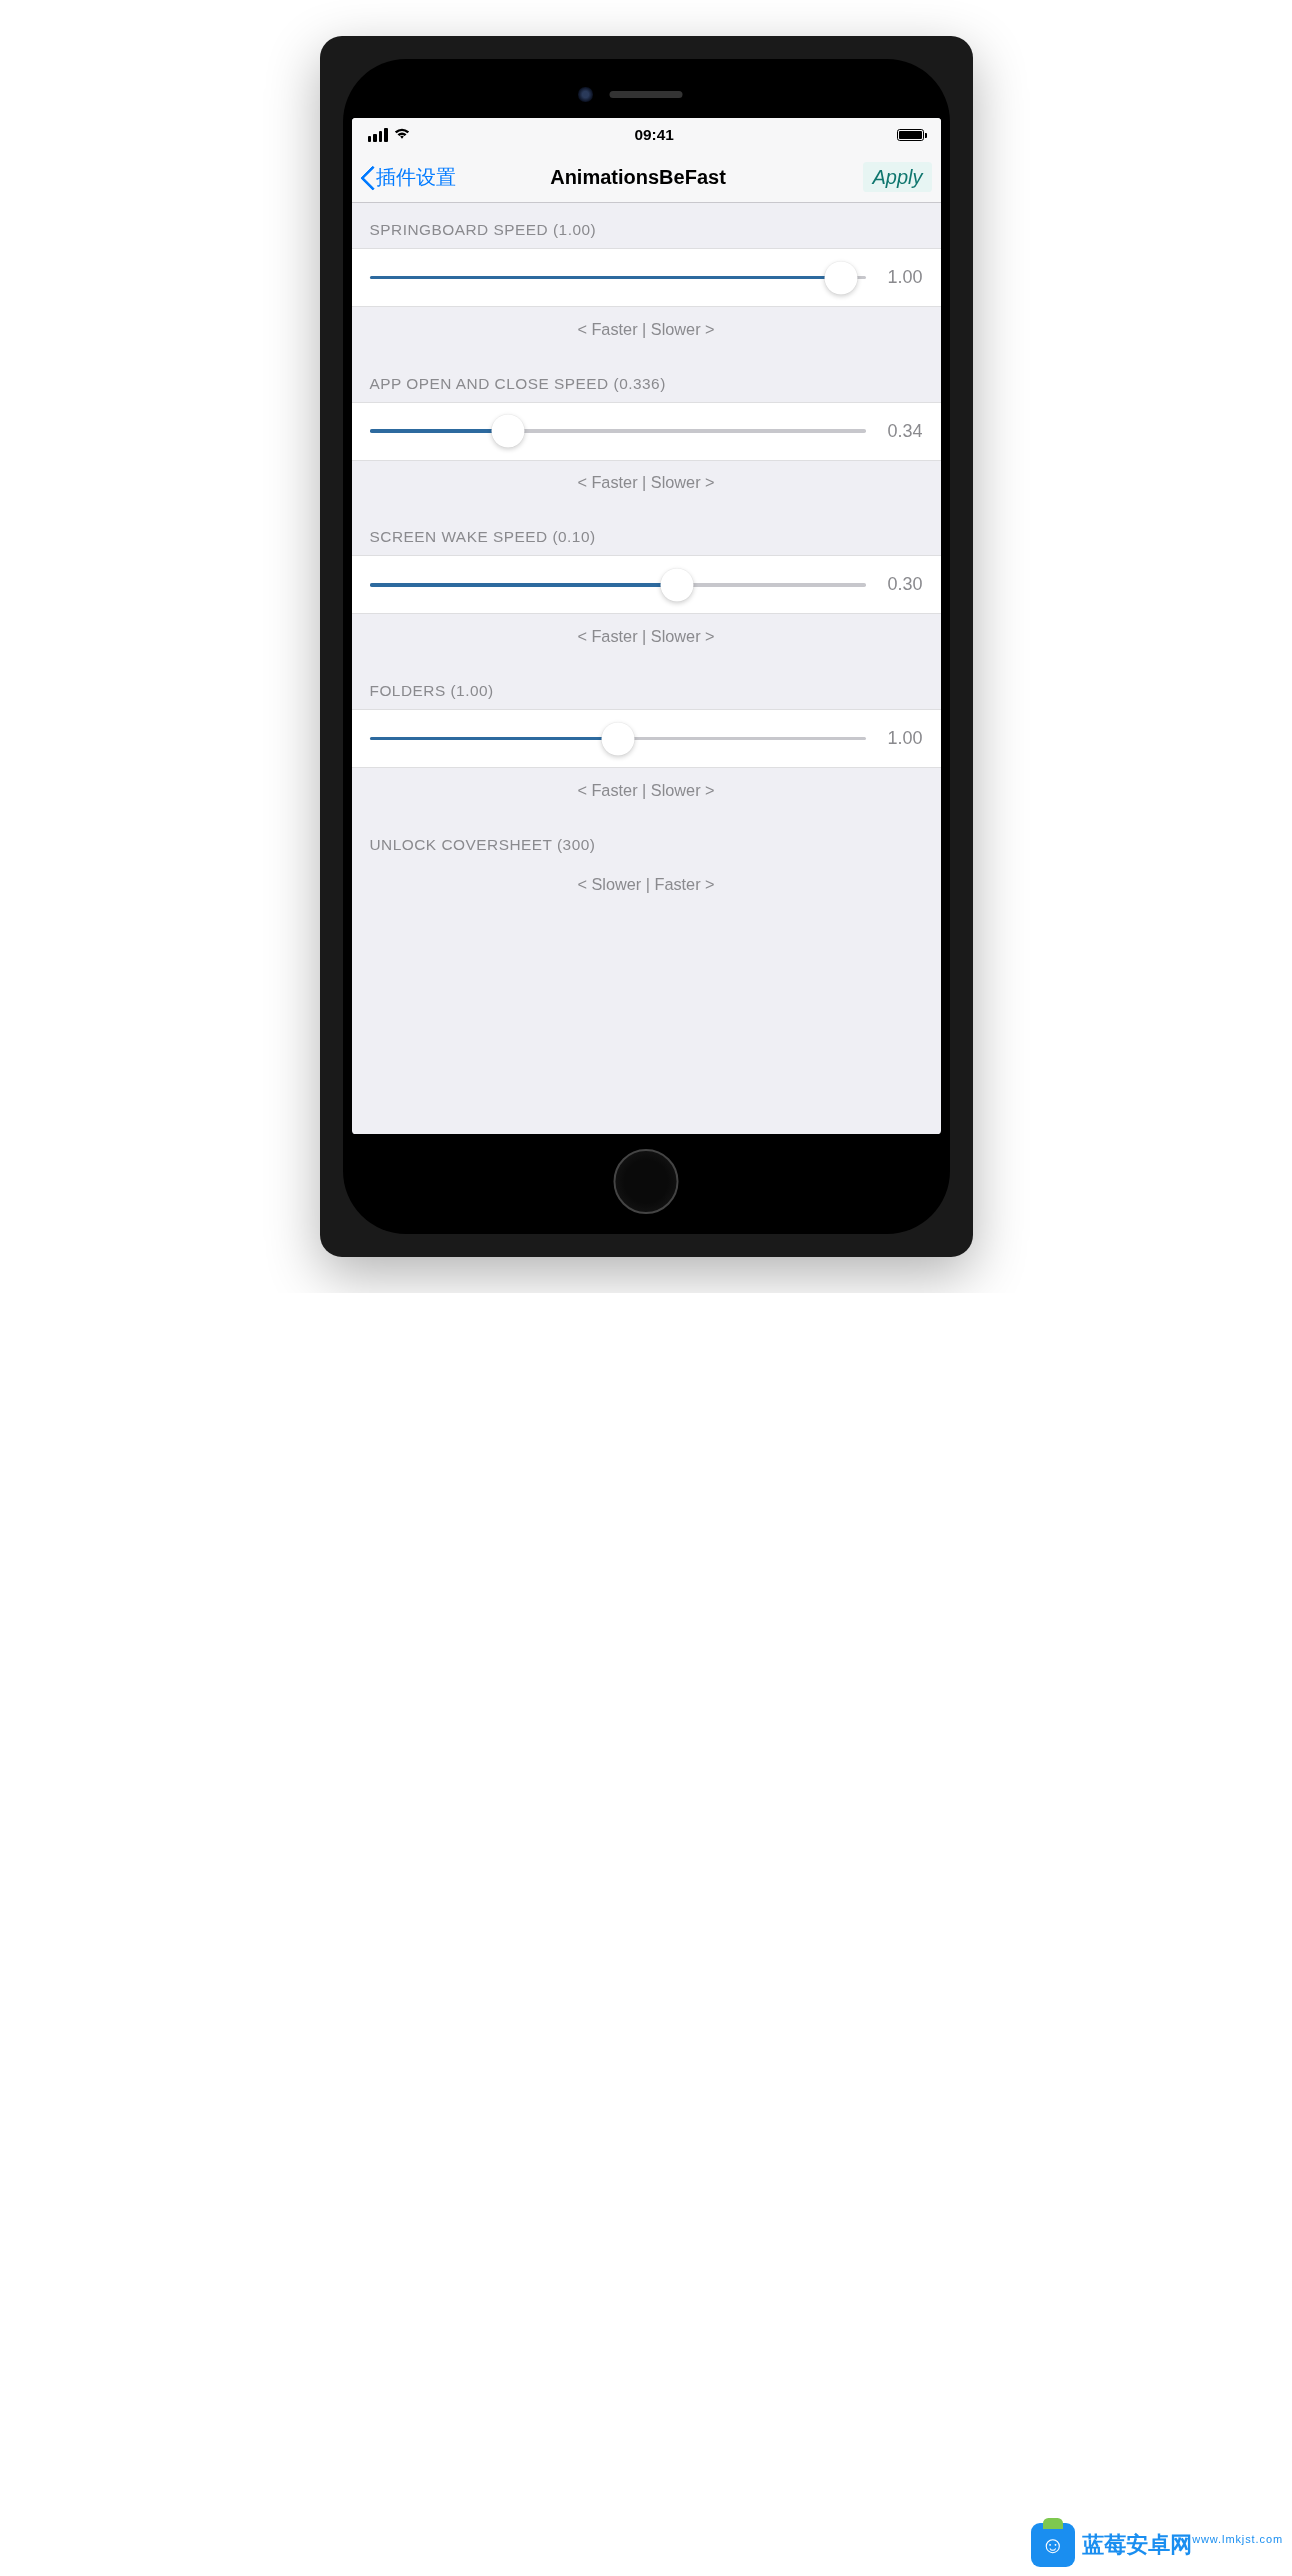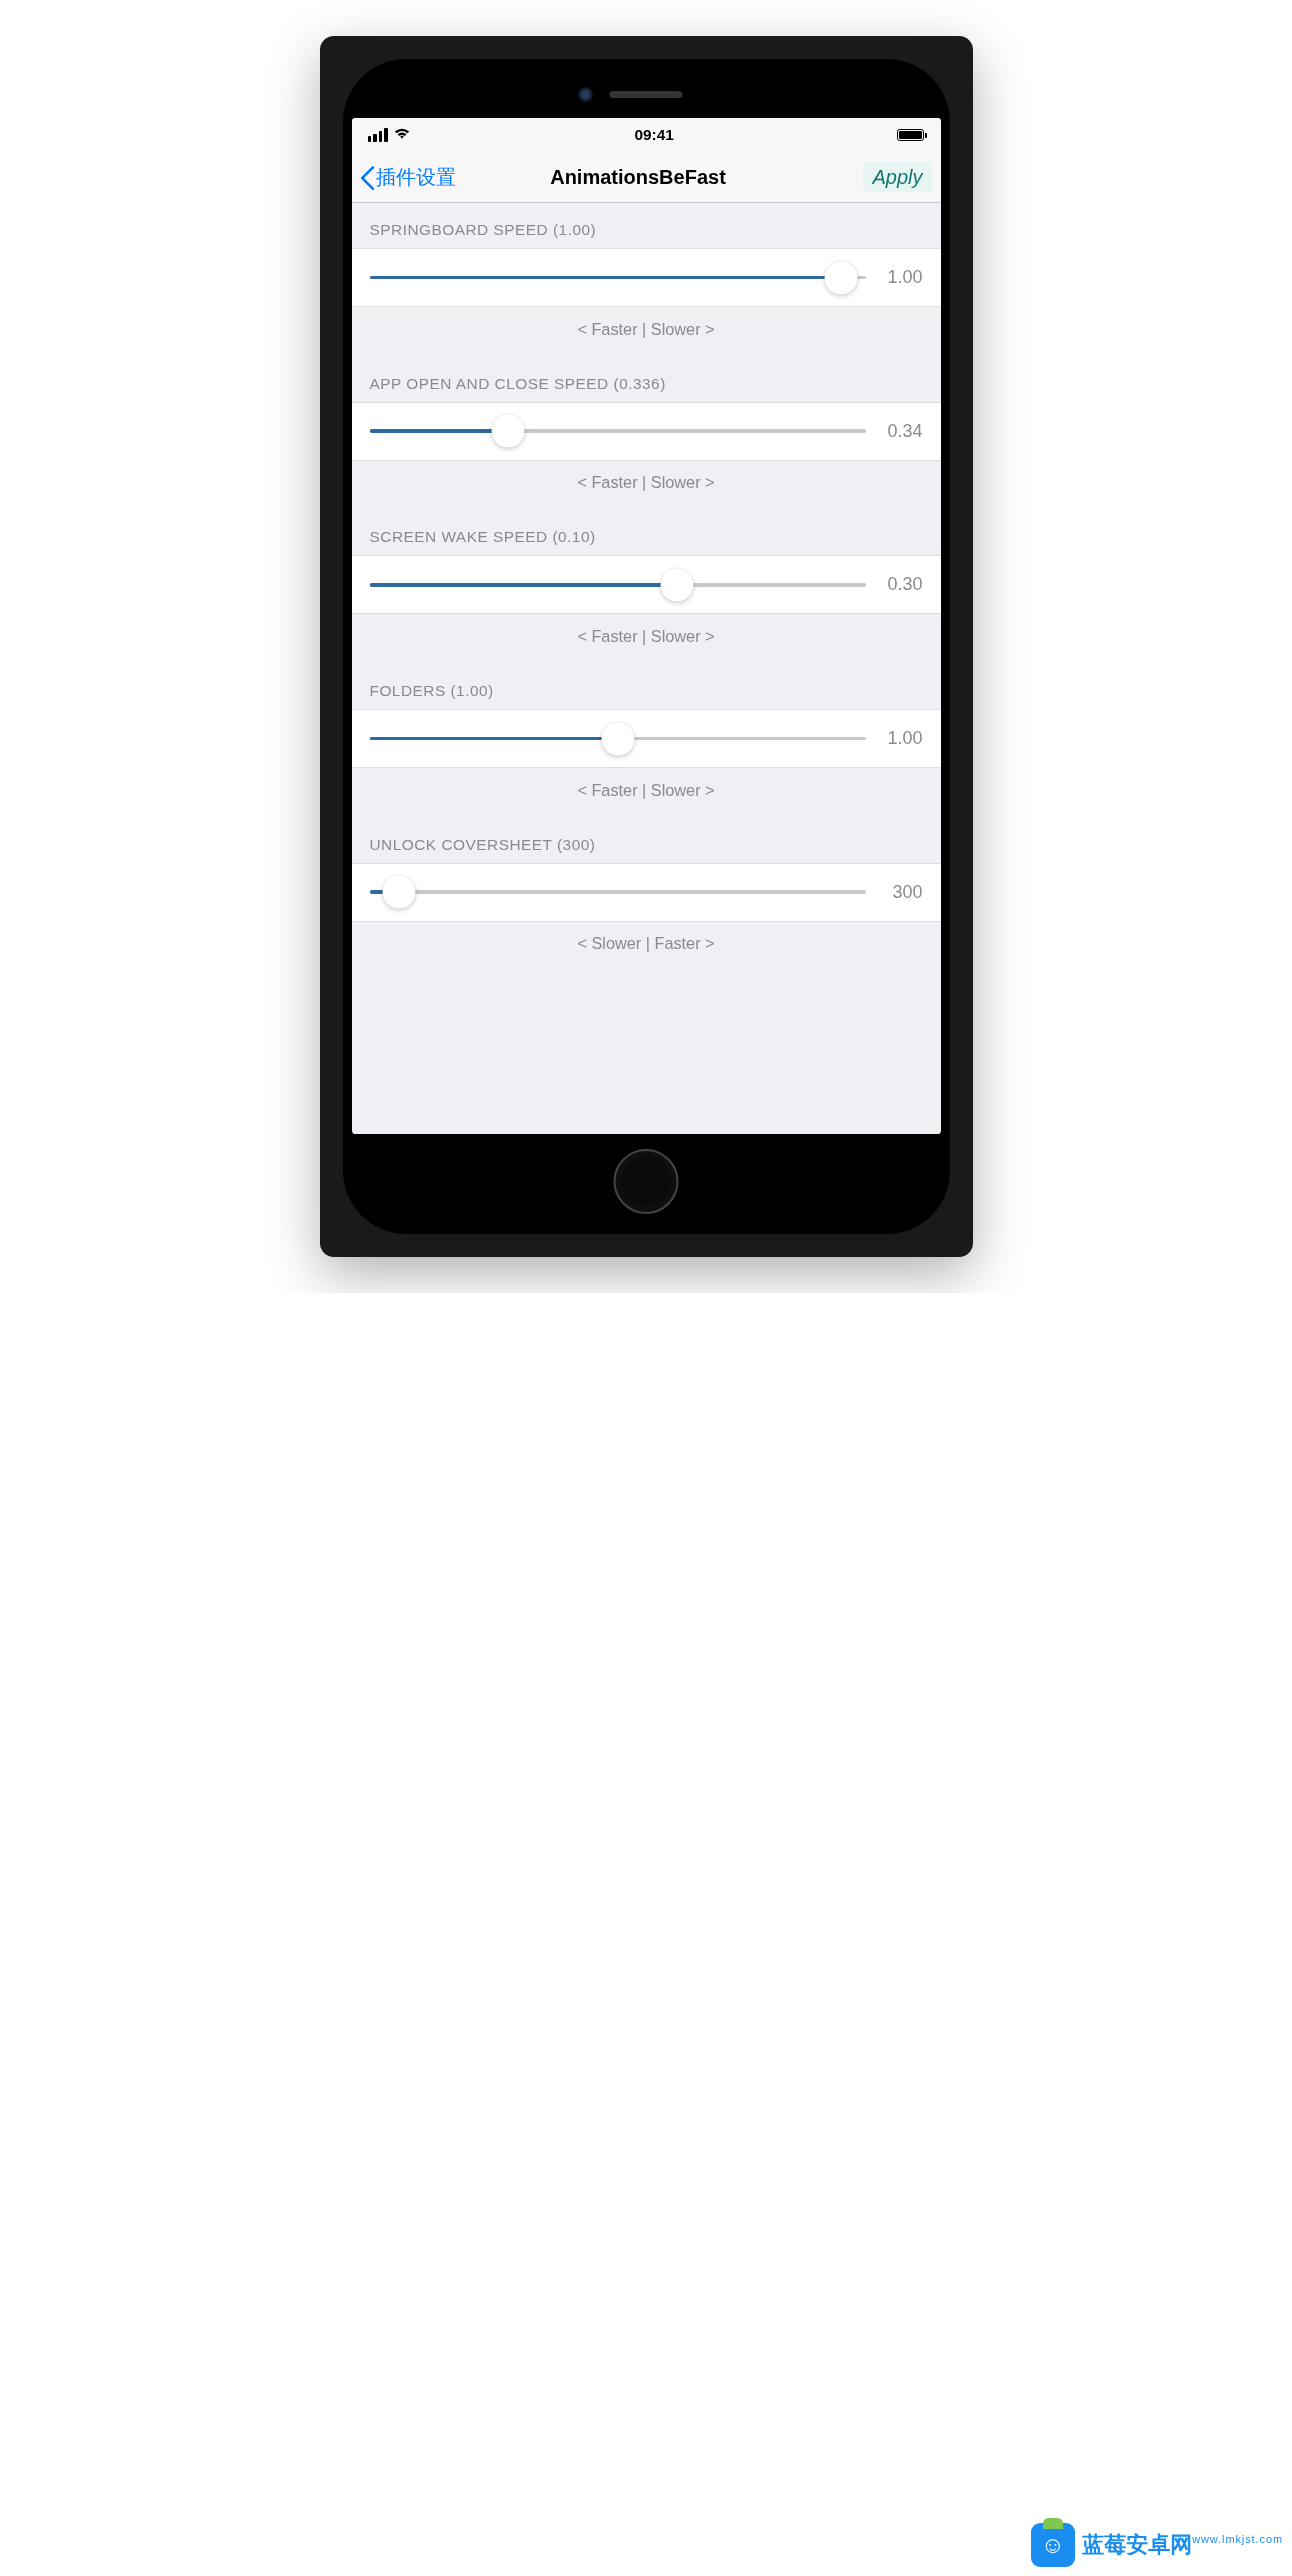--- a/index.html
+++ b/index.html
@@ -6,21 +6,21 @@
     body {
       background: #ffffff;
       font-family: -apple-system, BlinkMacSystemFont, "Helvetica Neue", sans-serif;
       display: flex;
       justify-content: center;
       padding: 36px 18px;
     }
     .phone-frame {
       width: 653px;
       background: #1a1a1a;
-      border-radius: 14px;
+      border-radius: 22px;
       padding: 23px;
       box-shadow: 0 18px 54px rgba(0,0,0,0.3);
       position: relative;
     }
     .phone-inner {
       background: #000;
       border-radius: 63px;
       padding: 59px 9px 100px 9px;
       position: relative;
     }
@@ -249,27 +249,20 @@
               <div class="slider-fill" style="width: 50%;"></div>
               <div class="slider-thumb" style="left: 50%;"></div>
             </div>
             <div class="slider-value">1.00</div>
           </div>
           <div class="section-footer">&lt; Faster | Slower &gt;</div>
         </div>
 
         <div class="section">
           <div class="section-header">UNLOCK COVERSHEET (300)</div>
-          <div class="slider-row">
-            <div class="slider-track">
-              <div class="slider-fill" style="width: 6%;"></div>
-              <div class="slider-thumb" style="left: 6%;"></div>
-            </div>
-            <div class="slider-value">300</div>
-          </div>
           <div class="section-footer">&lt; Slower | Faster &gt;</div>
         </div>
 
       </div>
     </div>
     <div class="home-button"></div>
   </div>
 </div>
 
 <div class="watermark">

